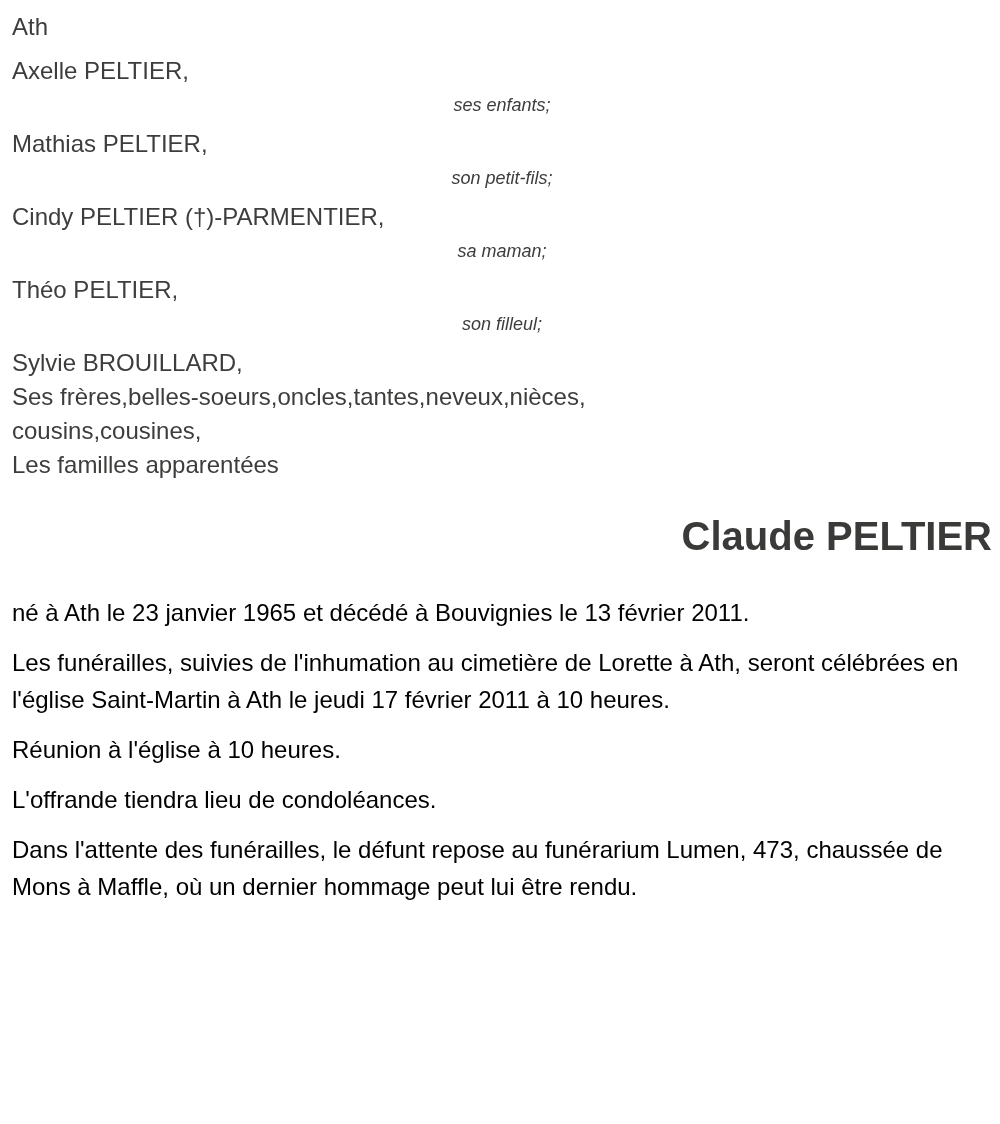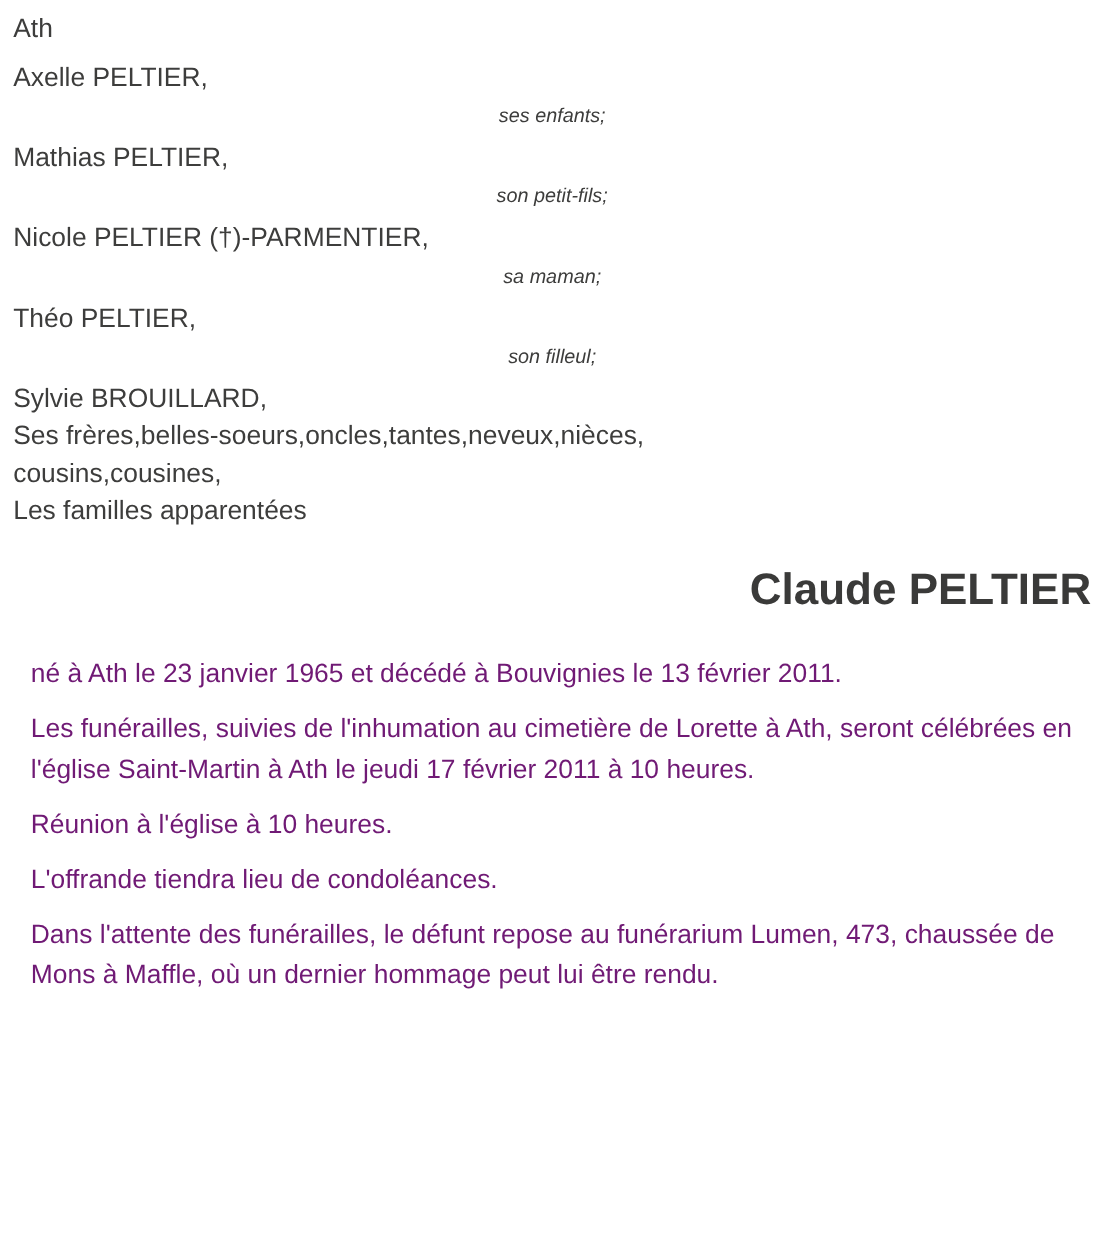--- a/index.html
+++ b/index.html
@@ -47,46 +47,46 @@
   .deceased {
     margin: 30px 0 34px 0;
     font-size: 40px;
     line-height: 48px;
     font-weight: 700;
     color: #3a3a39;
     letter-spacing: 0;
     text-align: right;
   }
   .body p {
-    margin: 0 0 13px 16px;
+    margin: 0 0 13px 0;
     max-width: 948px;
     font-size: 24px;
     line-height: 37px;
-    color: #701a75;
+    color: #000000;
   }
 </style>
 </head>
 <body>
 
 <div class="page">
 
   <p class="line city">Ath</p>
 
   <div class="group">
     <p class="line">Axelle PELTIER,</p>
     <p class="relation">ses enfants;</p>
   </div>
 
   <div class="group">
     <p class="line">Mathias PELTIER,</p>
     <p class="relation">son petit-fils;</p>
   </div>
 
   <div class="group">
-    <p class="line">Nicole PELTIER (†)-PARMENTIER,</p>
+    <p class="line">Cindy PELTIER (†)-PARMENTIER,</p>
     <p class="relation">sa maman;</p>
   </div>
 
   <div class="group">
     <p class="line">Théo PELTIER,</p>
     <p class="relation">son filleul;</p>
   </div>
 
   <div class="group">
     <p class="line">Sylvie BROUILLARD,</p>

